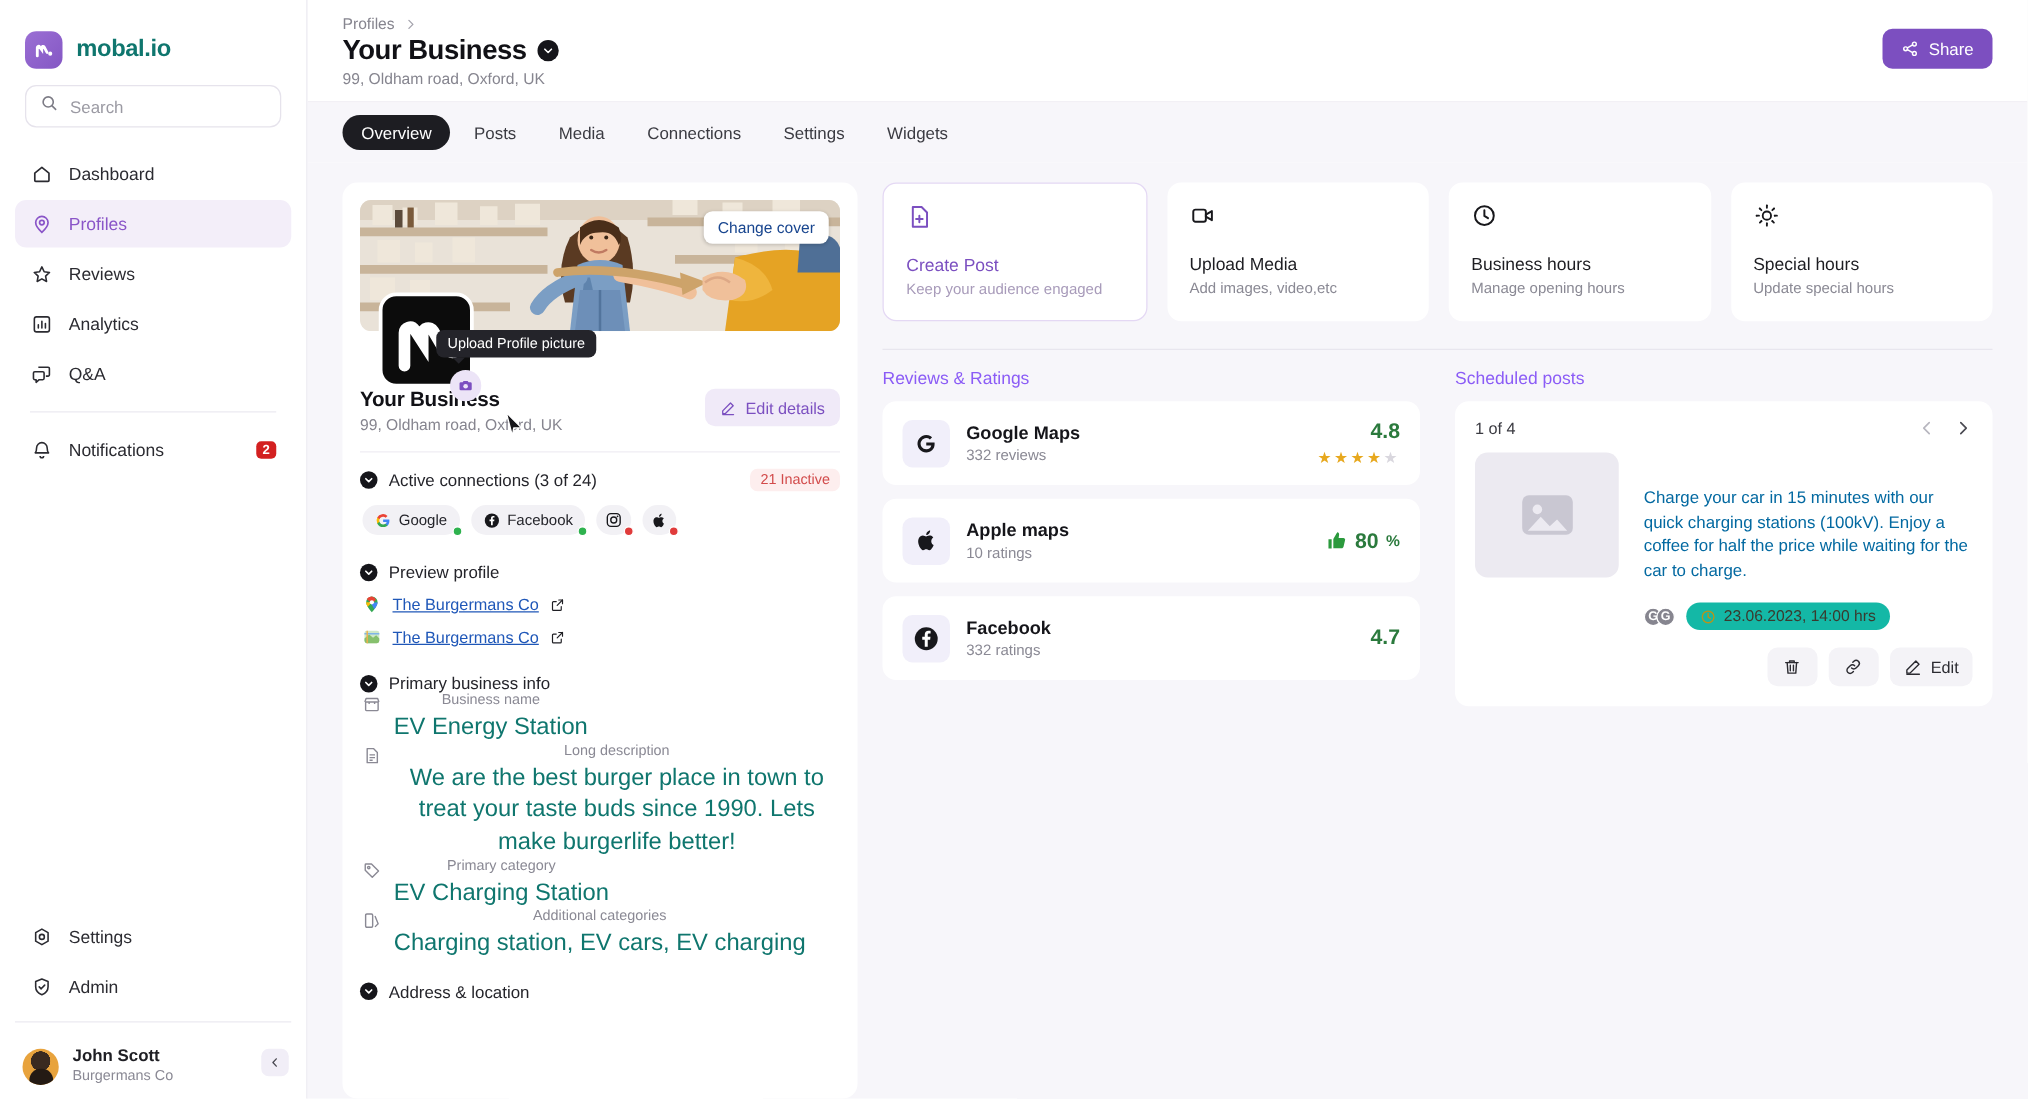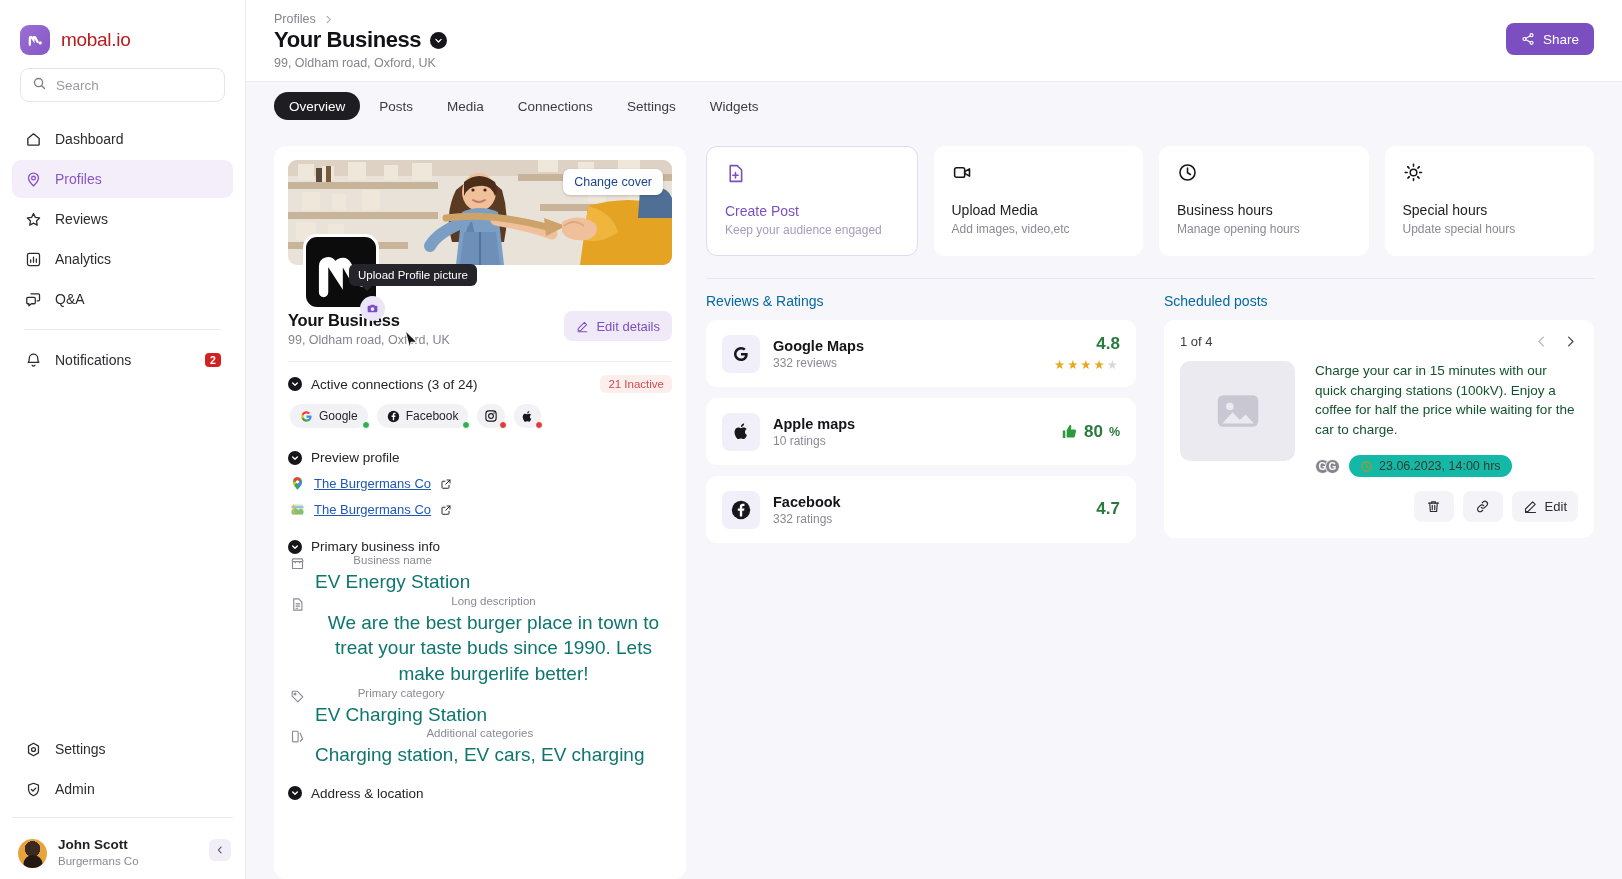--- a/index.html
+++ b/index.html
@@ -17,21 +17,21 @@
     width: 246px; height: 879px; flex: 0 0 246px;
     background:#fff; border-right:1px solid #eceaf1;
     display:flex; flex-direction:column; position:relative;
   }
   .brand { display:flex; align-items:center; gap:11px; padding: 18px 0 0 20px; height:62px; }
   .brand-logo {
     width:30px; height:30px; border-radius:9px;
     background:linear-gradient(135deg,#9b6fd4,#8457c4);
     display:flex; align-items:center; justify-content:center;
   }
-  .brand-name { font-size:19px; font-weight:400; color:#b91c1c; letter-spacing:-0.3px; }
+  .brand-name { font-size:19px; font-weight:700; color:#0f766e; letter-spacing:-0.3px; }
 
   .search-wrap { padding: 6px 20px 0 20px; }
   .search-box {
     height:34px; border:1px solid #e6e3ec; border-radius:9px;
     display:flex; align-items:center; gap:9px; padding:0 11px; background:#fff;
   }
   .search-box input {
     border:none; outline:none; font-size:13.5px; color:#3a3a3a;
     font-family:"Liberation Sans", sans-serif; background:transparent; width:100%;
   }
@@ -186,21 +186,21 @@
   }
   .qa-card.primary { border:1px solid #e4d8f4; }
   .qa-title { font-size:14px; font-weight:500; color:#1d1d22; margin-top:15px; }
   .qa-card.primary .qa-title { color:#7b4fc0; }
   .qa-sub { font-size:12px; color:#8a8994; margin-top:4px; }
   .qa-card.primary .qa-sub { color:#a89bba; }
 
   .panel-sep { height:1px; background:#e8e6ee; margin:22px 0 0 0; }
   .panels { display:flex; gap:28px; margin-top:14px; }
   .panel { flex:1; min-width:0; }
-  .panel-title { font-size:14px; color:#0369a1; font-weight:500; margin-bottom:11px; }
+  .panel-title { font-size:14px; color:#8b5cf6; font-weight:500; margin-bottom:11px; }
 
   .rev-card {
     background:#fff; border-radius:11px; height:67px; display:flex; align-items:center;
     padding:0 16px; gap:13px; margin-bottom:11px; cursor:pointer;
   }
   .rev-logo {
     width:38px; height:38px; flex:0 0 38px; border-radius:8px; background:#f1effa;
     display:flex; align-items:center; justify-content:center;
   }
   .rev-name { font-size:14.5px; font-weight:600; color:#15151a; }
@@ -215,21 +215,21 @@
   .sp-card { background:#fff; border-radius:11px; padding:14px 16px 16px 16px; }
   .sp-head { display:flex; align-items:center; }
   .sp-count { font-size:13px; color:#3b3b42; }
   .sp-nav { margin-left:auto; display:flex; align-items:center; gap:14px; }
   .sp-arrow { cursor:pointer; display:flex; }
   .sp-body { display:flex; gap:20px; margin-top:12px; }
   .sp-thumb {
     width:115px; height:100px; flex:0 0 115px; border-radius:10px; background:#eceaf1;
     display:flex; align-items:center; justify-content:center;
   }
-  .sp-text { font-size:13.5px; color:#14532d; line-height:1.45; }
+  .sp-text { font-size:13.5px; color:#0369a1; line-height:1.45;margin-top:26px; }
   .sp-meta { display:flex; align-items:center; gap:9px; margin-top:16px; }
   .sp-chan { display:flex; }
   .sp-chan .c {
     width:15px; height:15px; border-radius:50%; background:#86858f; color:#fff;
     font-size:10px; font-weight:700; display:flex; align-items:center; justify-content:center;
     border:1.5px solid #fff; margin-left:-5px;
   }
   .sp-chan .c:first-child { margin-left:0; }
   .time-pill {
     display:flex; align-items:center; gap:6px; background:#14b8a6; color:#3a3a2e;

